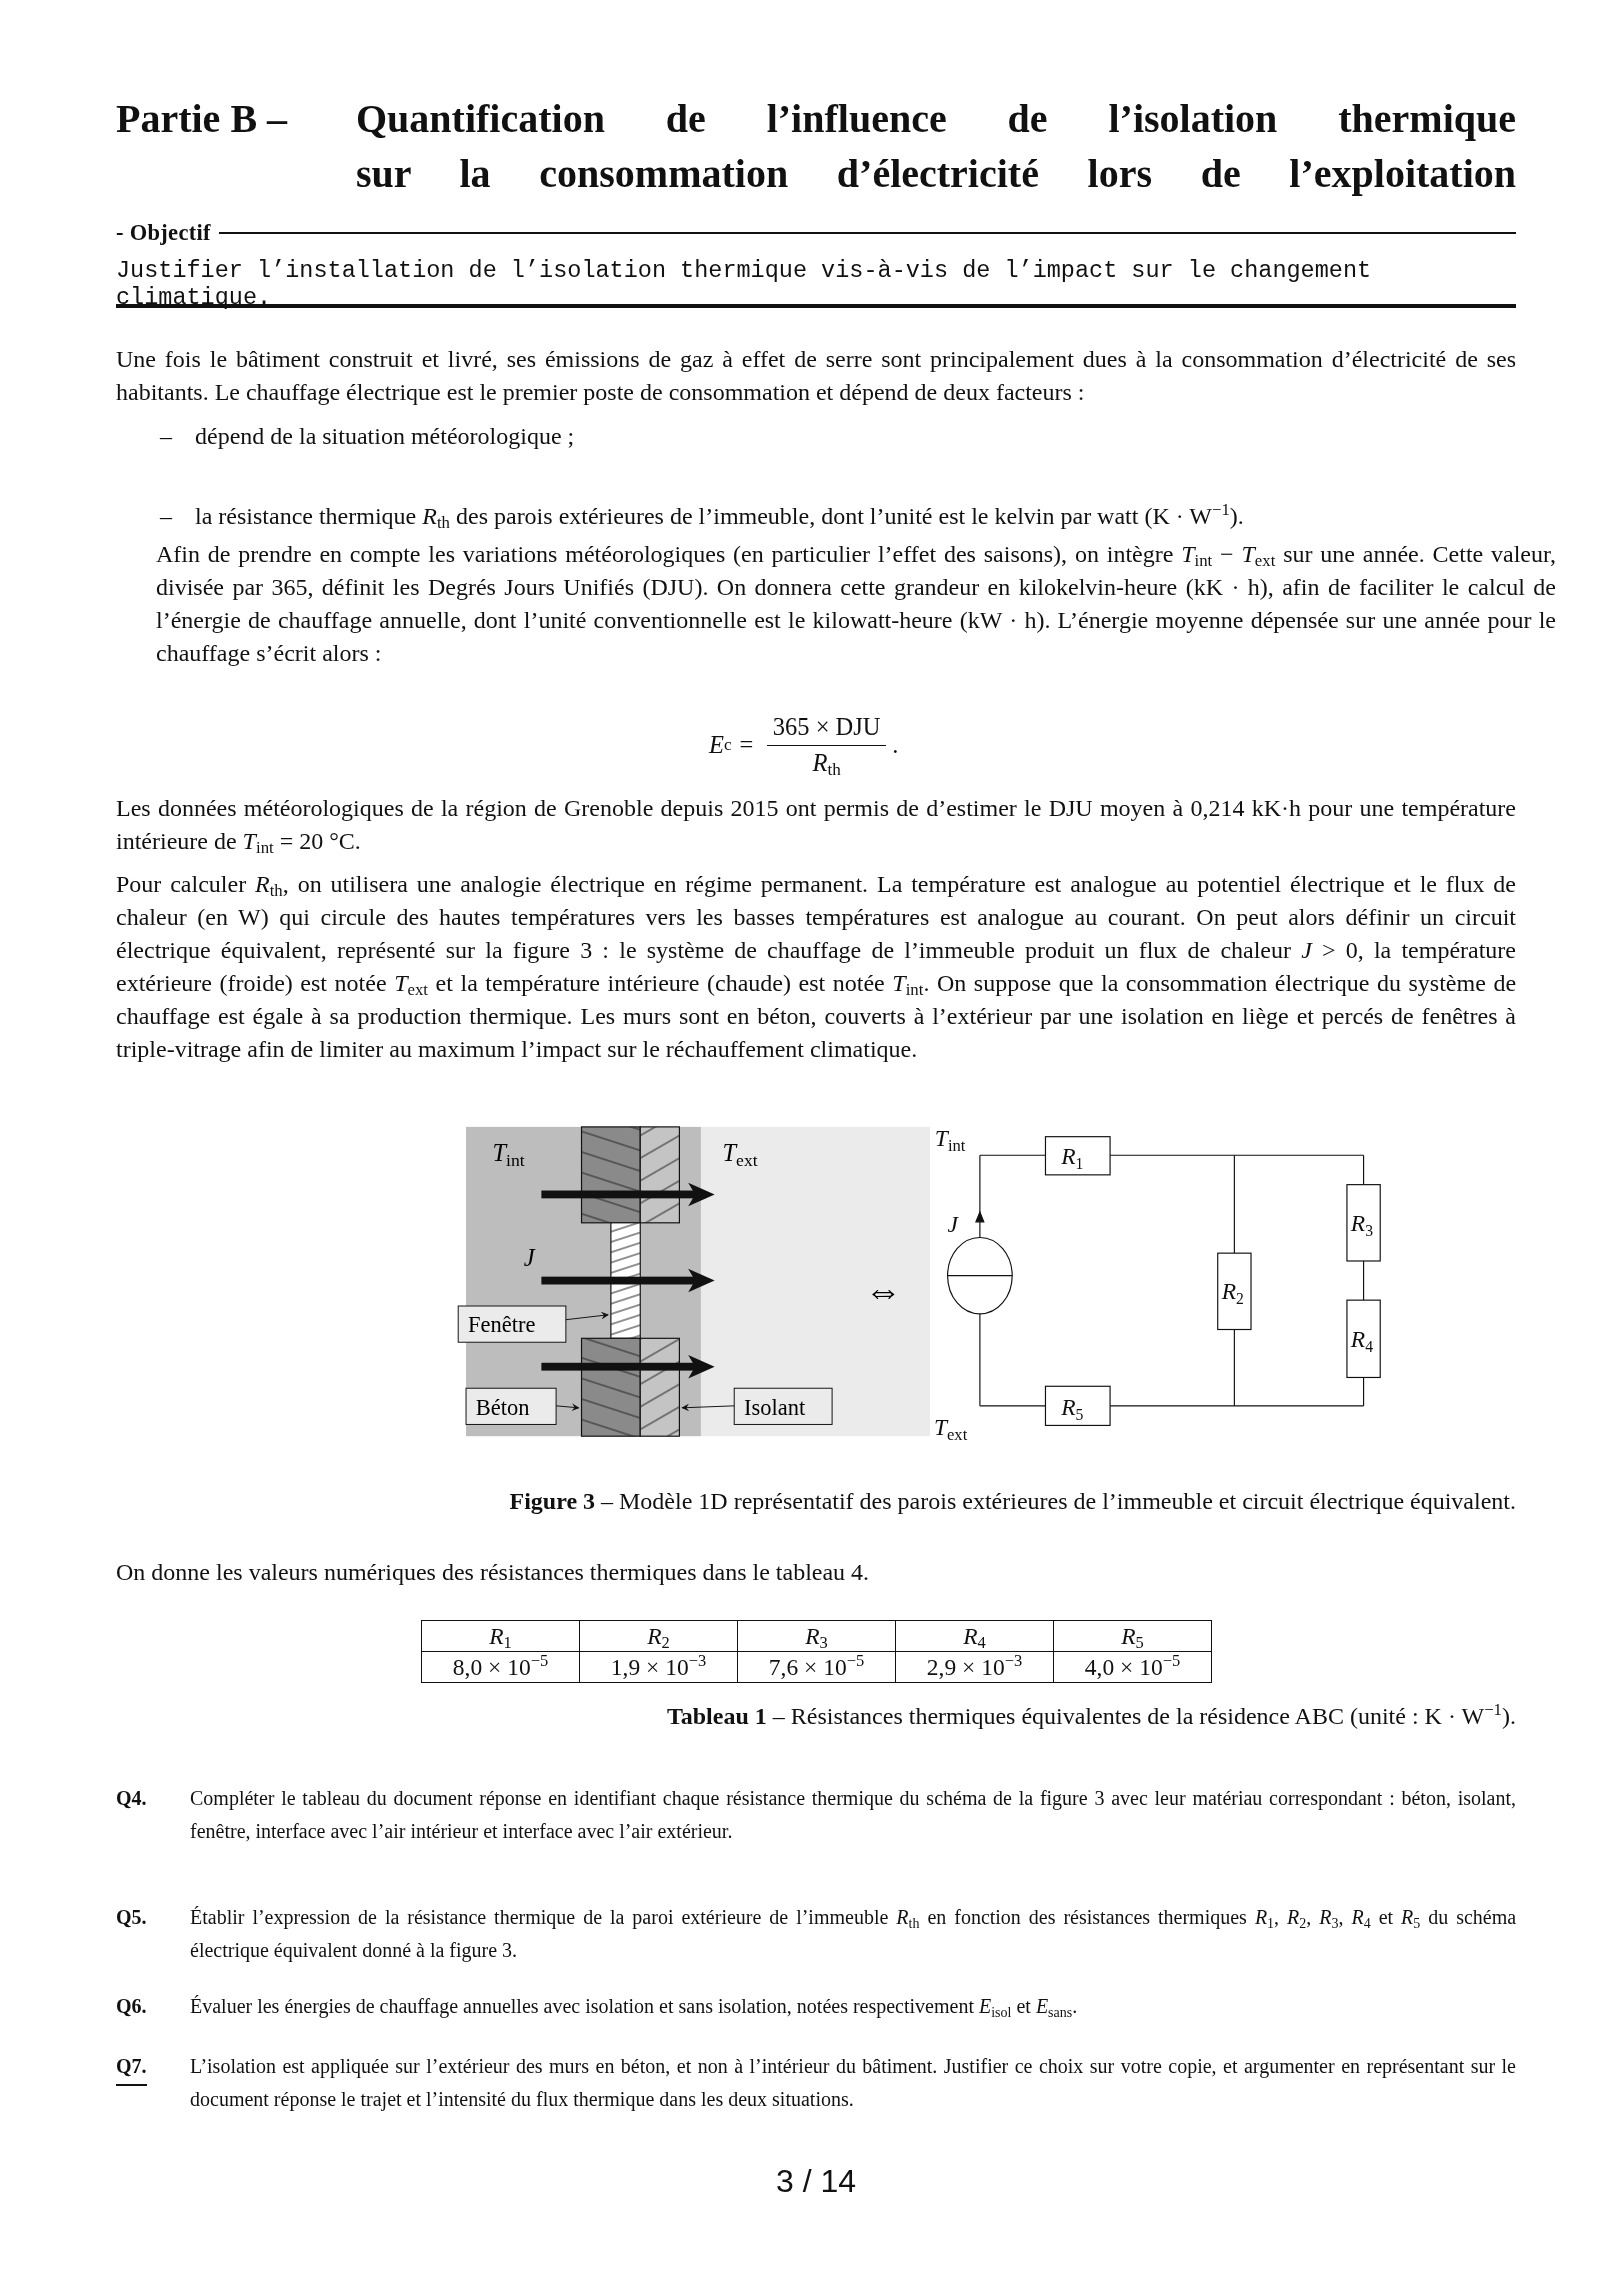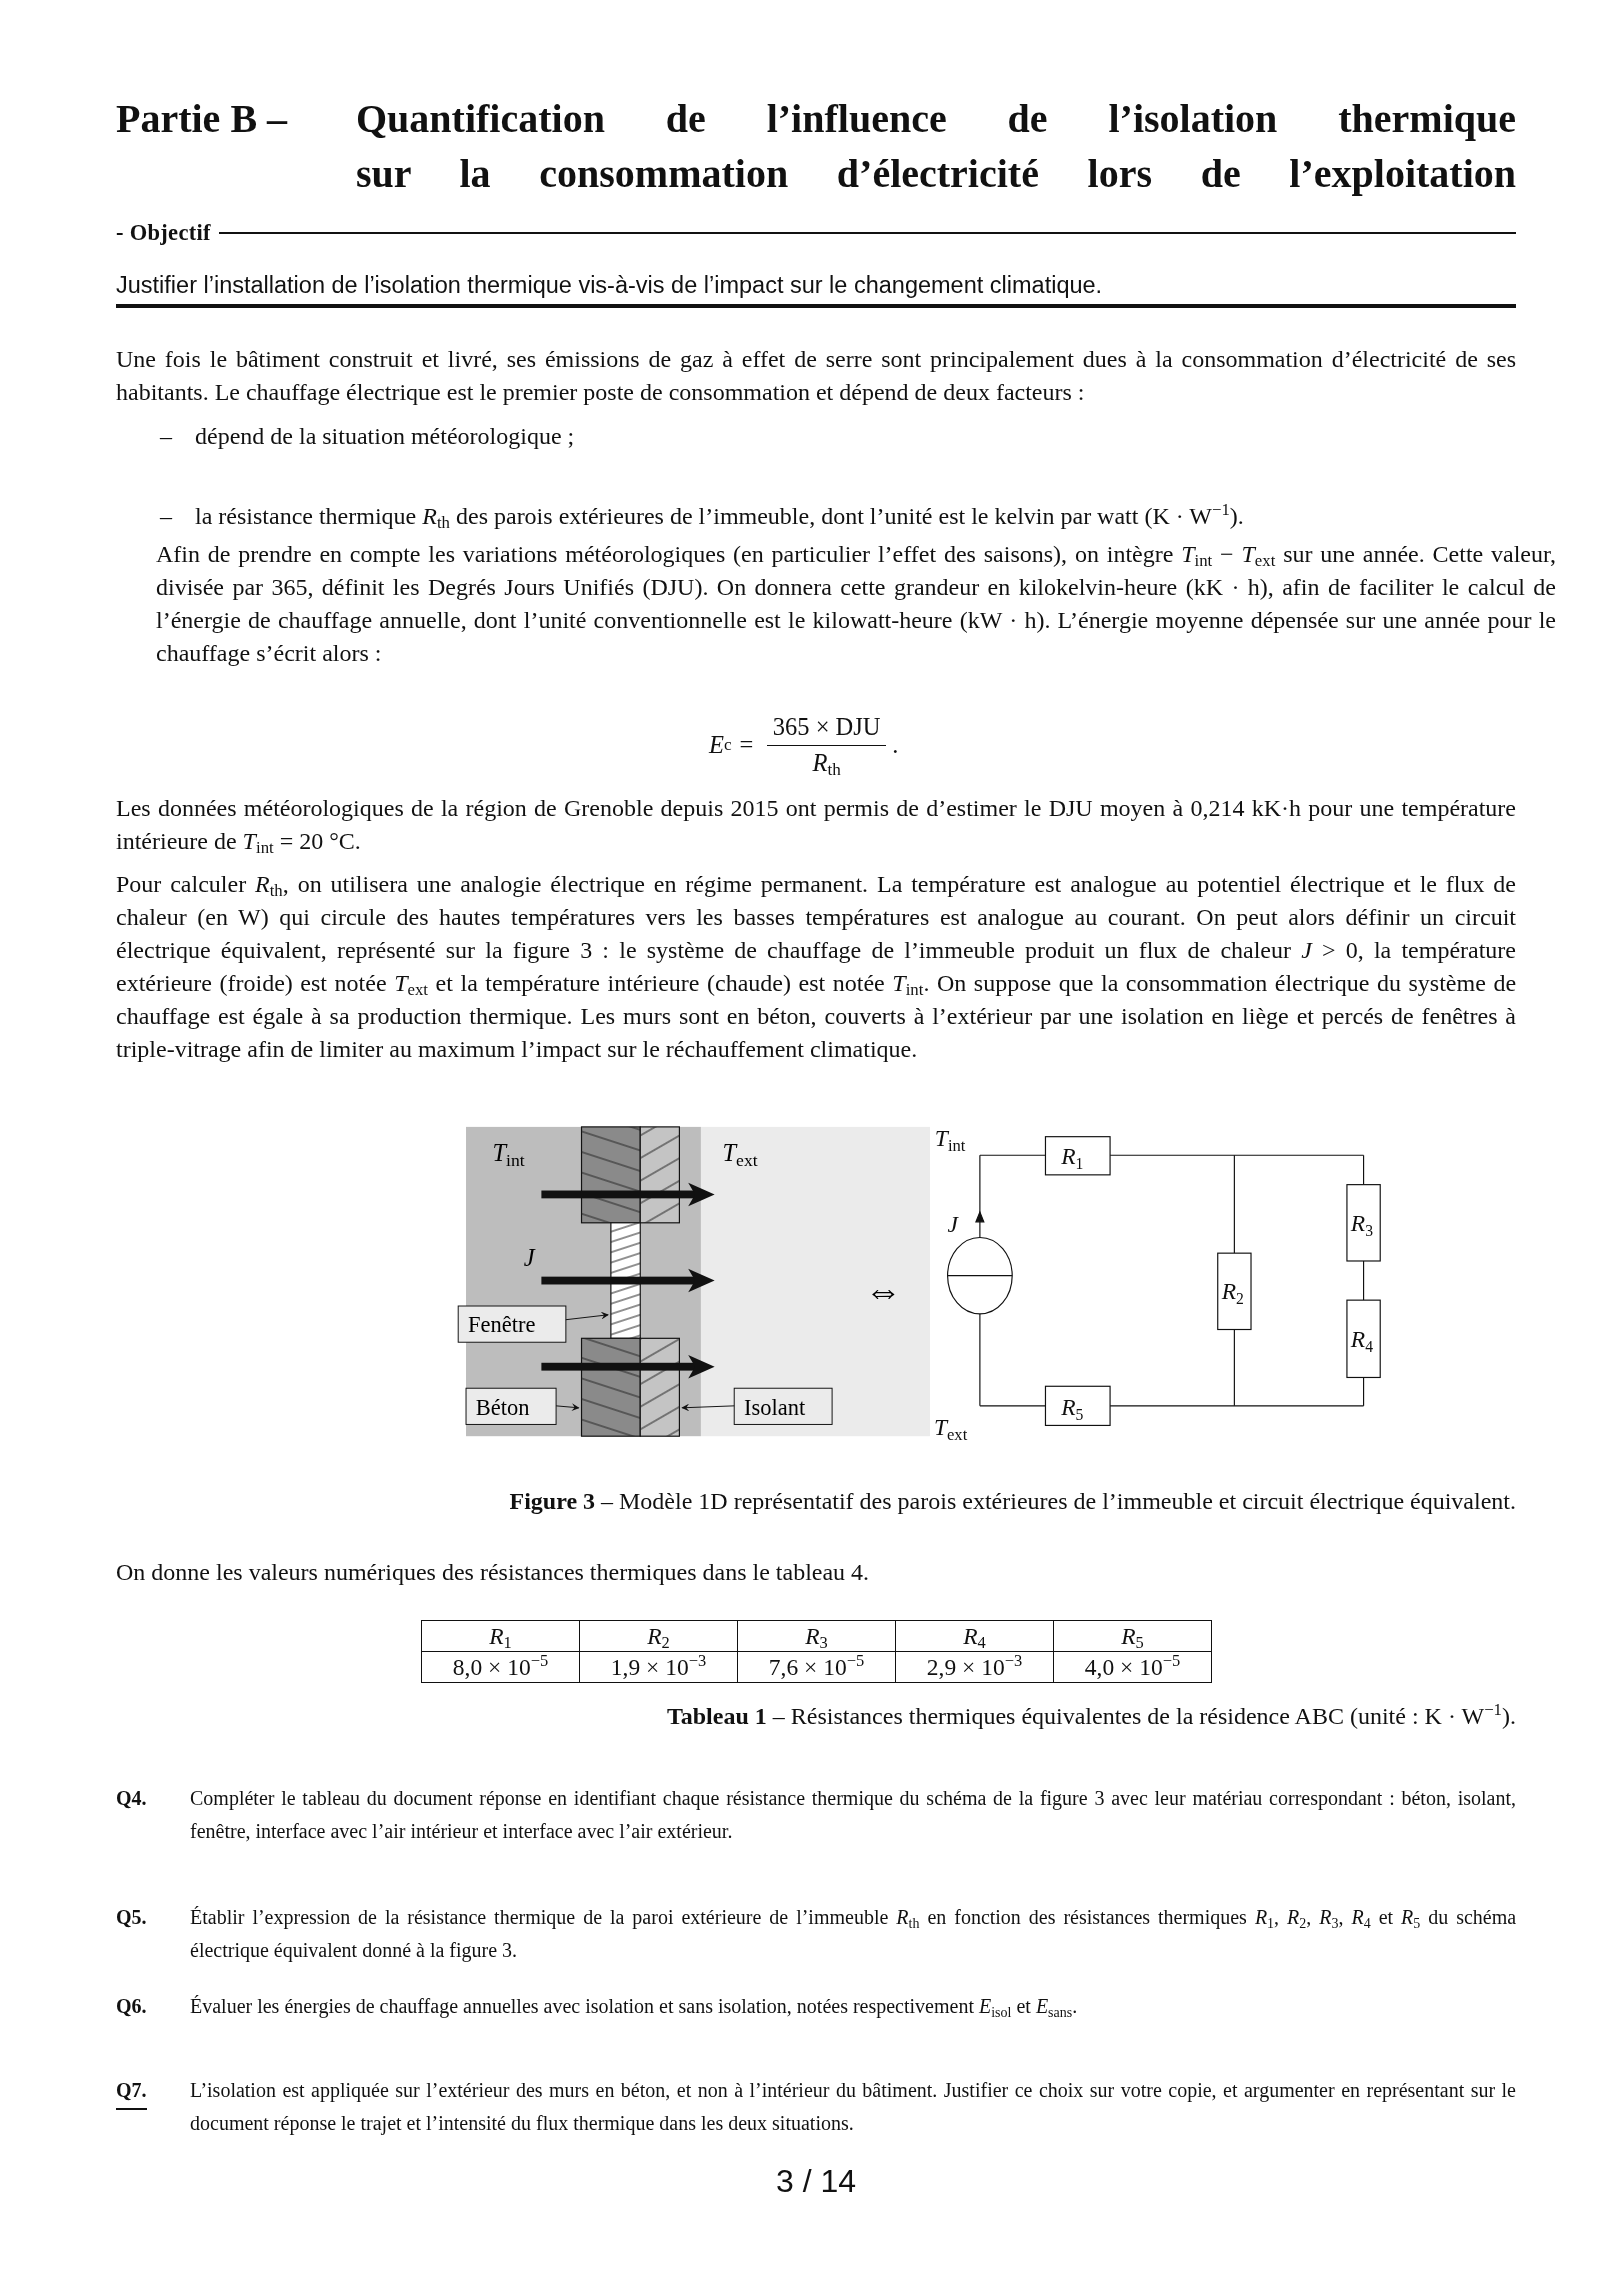--- a/index.html
+++ b/index.html
@@ -12,21 +12,21 @@
 
   
   .title { position: absolute; top: 90px; left: 0; width: 1400px; font-weight: bold; font-size: 40px; line-height: 57px; font-family: "Liberation Serif", serif; }
   .title .t-prefix { position: absolute; left: 0; top: 0; }
   .title .t-line1 { position: absolute; left: 240px; top: 0; width: 1160px; text-align: justify; text-align-last: justify; }
   .title .t-line2 { position: absolute; left: 240px; top: 55px; width: 1160px; text-align: justify; text-align-last: justify; }
 
   
   .obj-head { position: absolute; top: 218px; left: 0; width: 1400px; height: 29px; display: flex; align-items: center; font-family: "Liberation Serif", serif; font-size: 22.5px; font-weight: bold; letter-spacing: 0.3px; }
   .obj-head .rule { flex: 1; height: 2px; background: #111; margin-left: 7.8px; }
-  .obj-text { position: absolute; top: 272px; left: 0; font-family: Liberation Sans, sans-serif; font-size: 23.5px; }
+  .obj-text { position: absolute; top: 257px; left: 0; font-family: Liberation Mono, monospace; font-size: 23.5px; }
   .obj-bottom-rule { position: absolute; top: 304px; left: 0; width: 1400px; height: 3.9px; background: #111; }
 
   .para { position: absolute; left: 0; width: 1400px; font-family: "Liberation Serif", serif; font-size: 24px; line-height: 33px; text-align: justify; }
   .para p { margin: 0; text-align: justify; }
   .bullet { position: absolute; left: 44px; width: 1356px; font-family: "Liberation Serif", serif; font-size: 24px; line-height: 33px; text-align: justify; }
   .bullet .dash { position: absolute; left: 0; top: 0; }
   .bullet .btext { display: block; margin-left: 35px; text-align: justify; }
   .bullet .l1 { text-align-last: justify; }
   i.m { font-style: italic; }
   sub { font-size: 70%; vertical-align: -3.9px; line-height: 0; }
@@ -256,20 +256,20 @@
   <div class="question" style="top:1901px;">
     <span class="qnum">Q5.</span>
     <div class="qtext"><span>Établir l’expression de la résistance thermique de la paroi extérieure de l’immeuble</span> <i class="m">R</i><sub>th</sub> <span>en fonction des résistances thermiques</span> <i class="m">R</i><sub>1</sub>, <i class="m">R</i><sub>2</sub>, <i class="m">R</i><sub>3</sub>, <i class="m">R</i><sub>4</sub> <span>et</span> <i class="m">R</i><sub>5</sub> <span>du schéma électrique équivalent donné à la figure 3.</span></div>
   </div>
 
   <div class="question" style="top:1990px;">
     <span class="qnum">Q6.</span>
     <div class="qtext"><span>Évaluer les énergies de chauffage annuelles avec isolation et sans isolation, notées respectivement</span> <i class="m">E</i><sub>isol</sub> <span>et</span> <i class="m">E</i><sub>sans</sub>.</div>
   </div>
 
-  <div class="question" style="top:2050px;margin-top:24px;">
+  <div class="question" style="top:2050px;">
     <span class="qnum underline">Q7.</span>
     <div class="qtext">L’isolation est appliquée sur l’extérieur des murs en béton, et non à l’intérieur du bâtiment. Justifier ce choix sur votre copie, et argumenter en représentant sur le document réponse le trajet et l’intensité du flux thermique dans les deux situations.</div>
   </div>
 
   <div class="pagenum">3 / 14</div>
 </div>
 
 
 </body></html>

